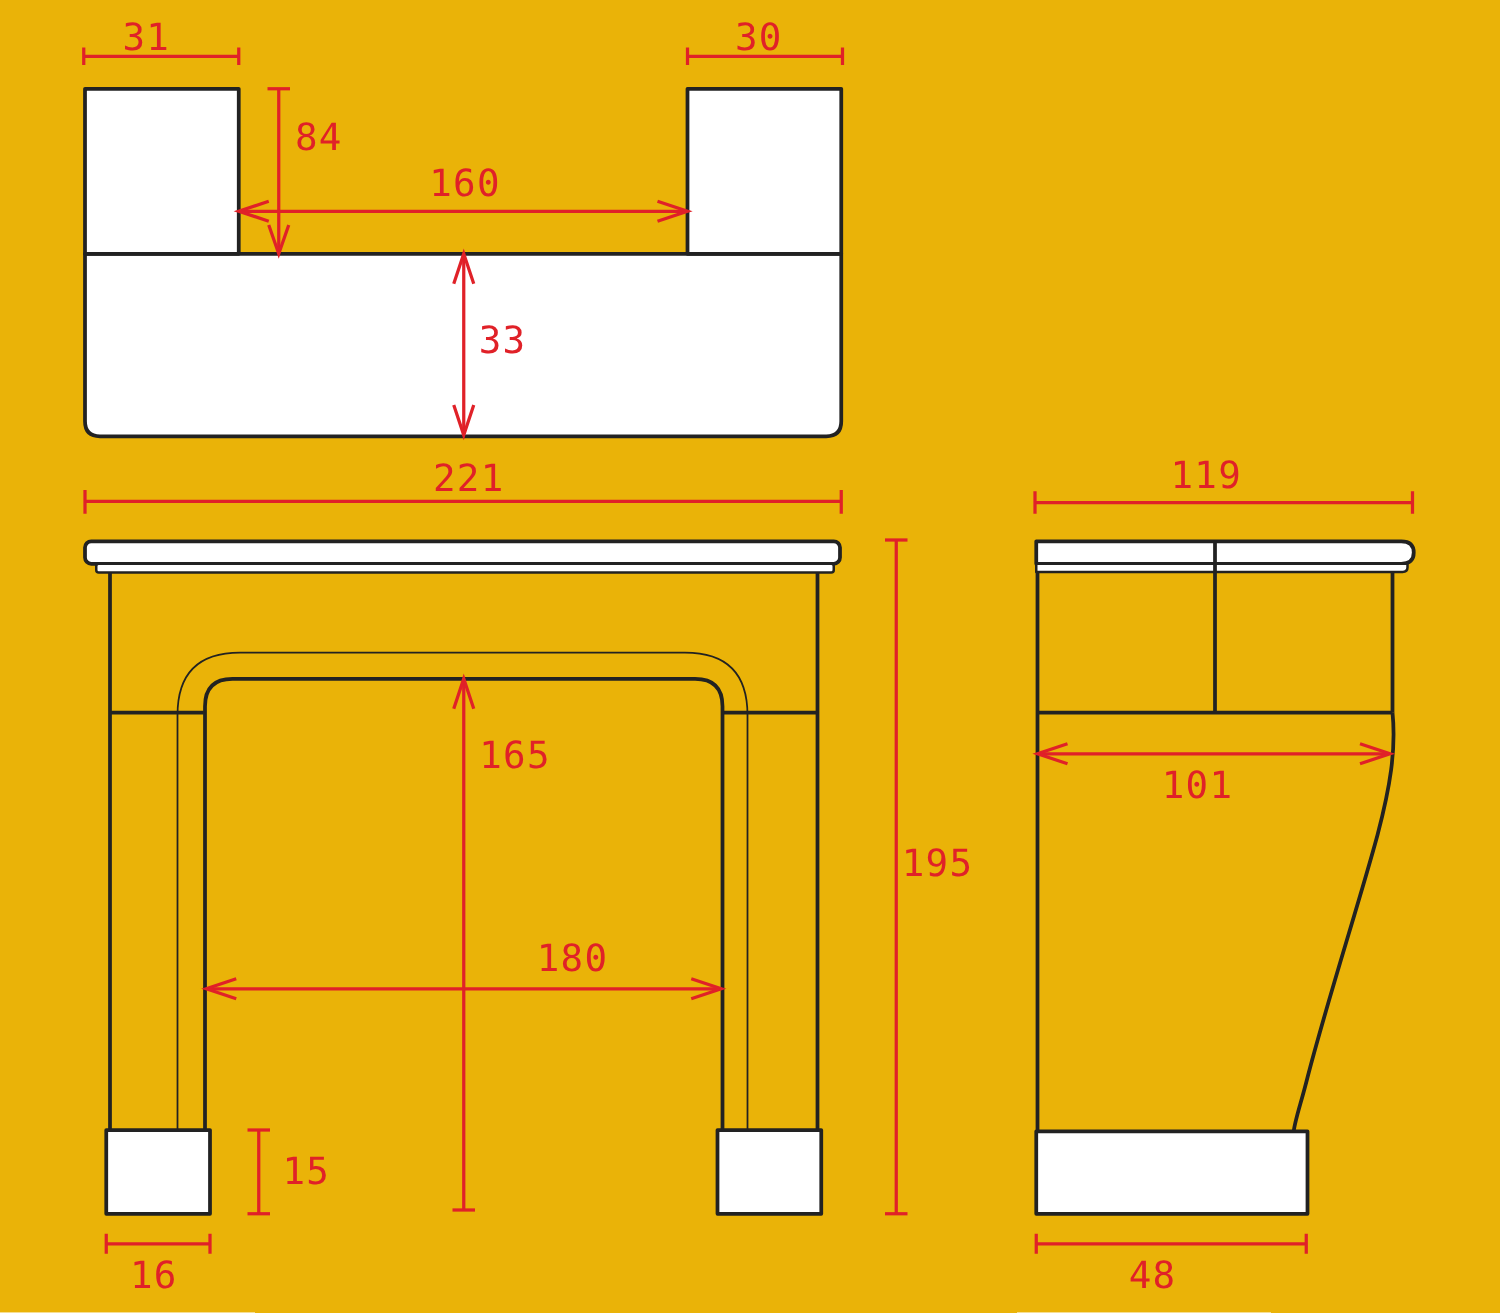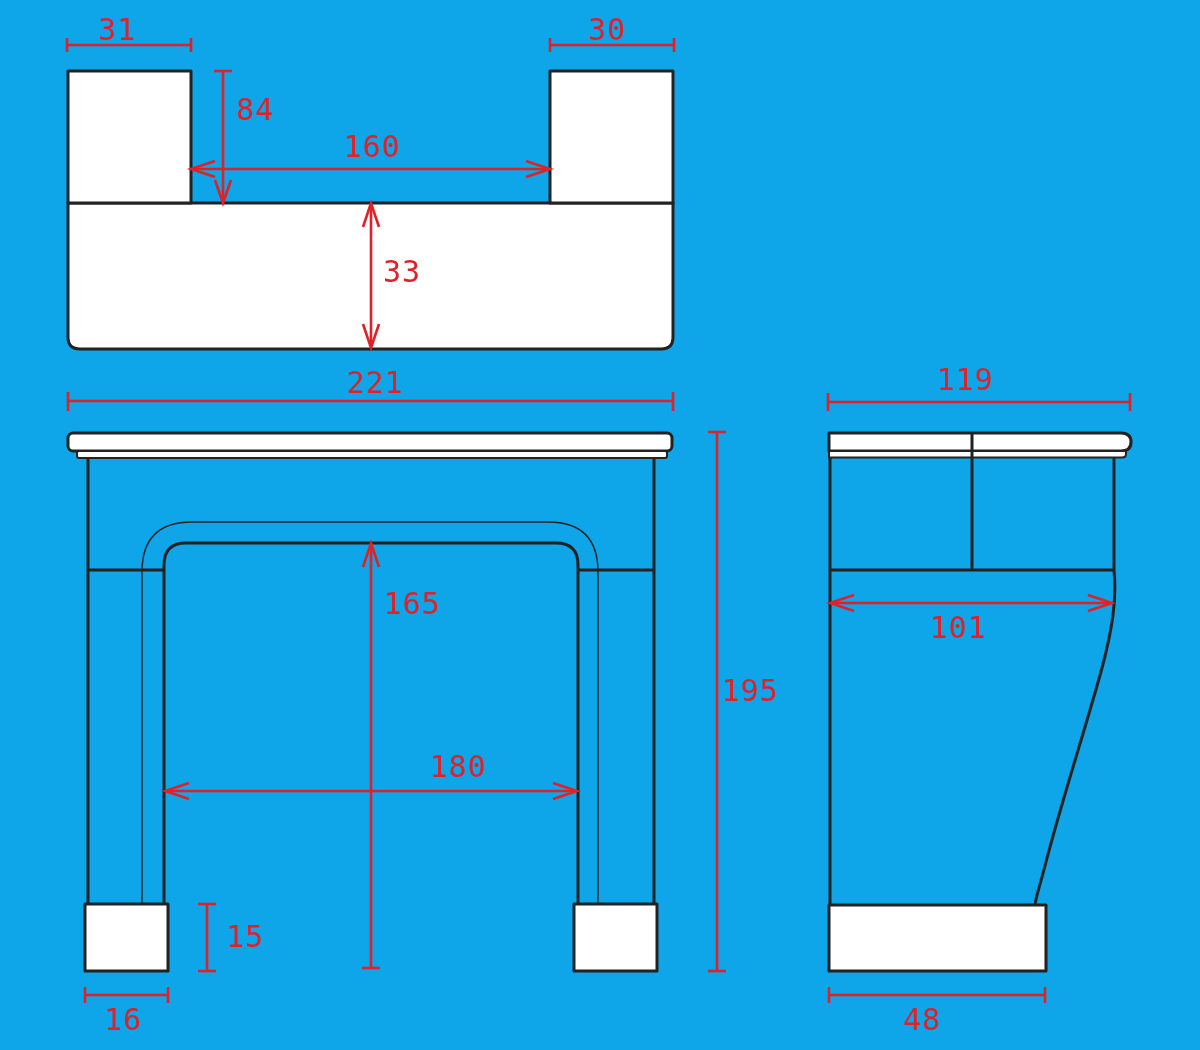--- a/index.html
+++ b/index.html
@@ -1,19 +1,19 @@
 <!DOCTYPE html>
 <html><head>
 <meta charset="utf-8">
 <style>
   html,body{margin:0;padding:0;background:#ffffff;}
   .stage{
     position:relative;
     width:1200px;height:1050px;
-    background:#0ea5e9;
+    background:#eab308;
     font-family:"DejaVu Sans Mono","Liberation Mono",monospace;
   }
   svg{display:block;}
   .outline{fill:none;stroke:#222222;stroke-width:3;stroke-linejoin:round;}
   .outline-fill{fill:#ffffff;stroke:#222222;stroke-width:3;stroke-linejoin:round;}
   .mid{fill:#ffffff;stroke:#222222;stroke-width:2;stroke-linejoin:round;}
   .thin{fill:none;stroke:#222222;stroke-width:1.4;}
   .dim{fill:none;stroke:#e02128;stroke-width:2.6;stroke-linecap:butt;}
   .dim-text{
     font-family:"DejaVu Sans Mono","Liberation Mono",monospace;

